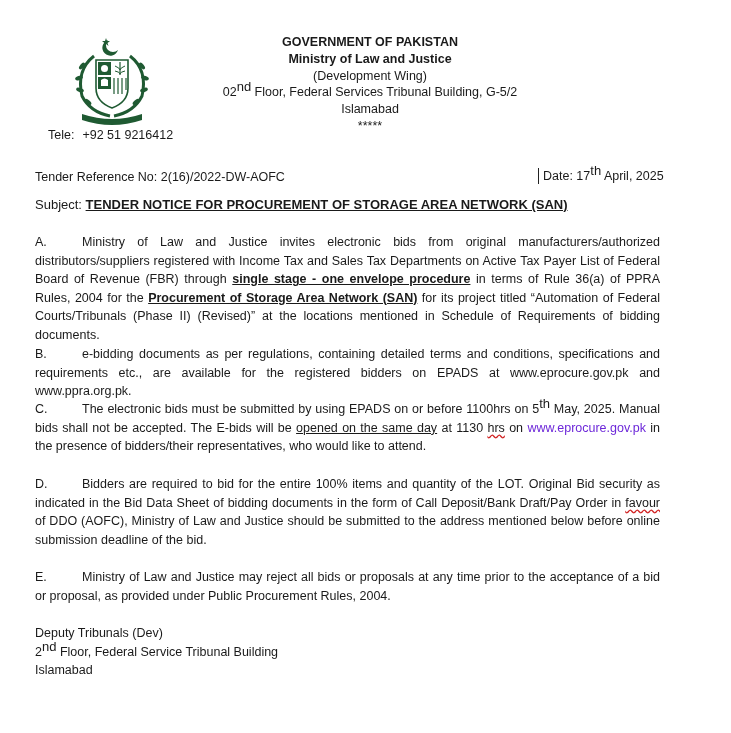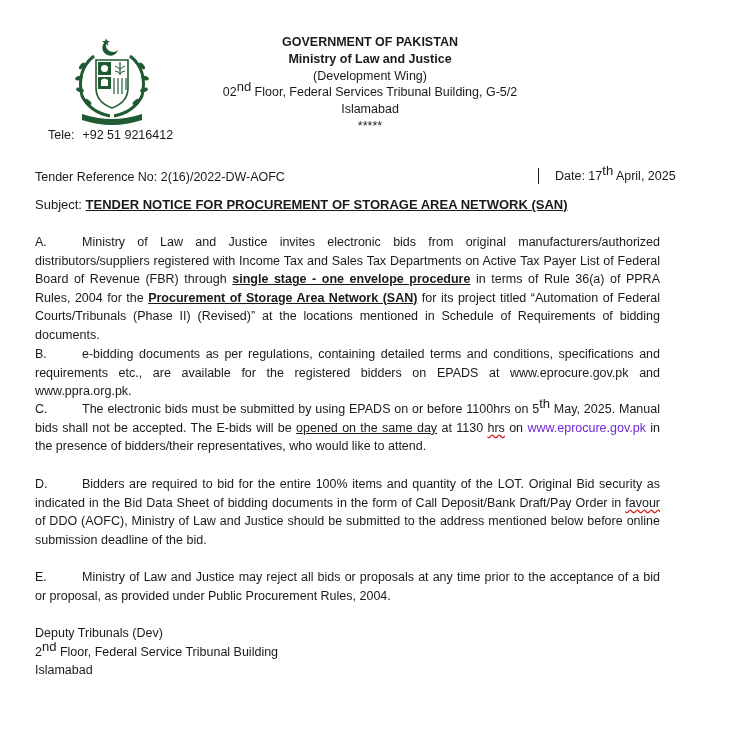--- a/index.html
+++ b/index.html
@@ -18,21 +18,21 @@
       position: absolute; left: 220px; top: 34px; width: 300px;
       text-align: center; font-size: 12.5px; line-height: 16.8px;
     }
     .head-block .b { font-weight: bold; }
     sup { font-size: 13px; vertical-align: super; line-height: 0; }
 
     
     .ref { position: absolute; left: 35px; top: 170px; font-size: 12.5px; }
     .date {
       position: absolute; left: 538px; top: 168px; font-size: 12.5px;
-      border-left: 1px solid #222; padding-left: 16px; height: 16px; line-height: 16px; text-align: center;
+      border-left: 1px solid #222; padding-left: 4px; height: 16px; line-height: 16px; text-align: center;
     }
     .subject { position: absolute; left: 35px; top: 197px; font-size: 13px; }
     .subject .t { font-weight: bold; text-decoration: underline; }
 
     
     .para {
       position: absolute; left: 35px; width: 625px;
       font-size: 12.5px; line-height: 18.6px; text-align: justify;
     }
     .para .num { display: inline-block; width: 47px; }

